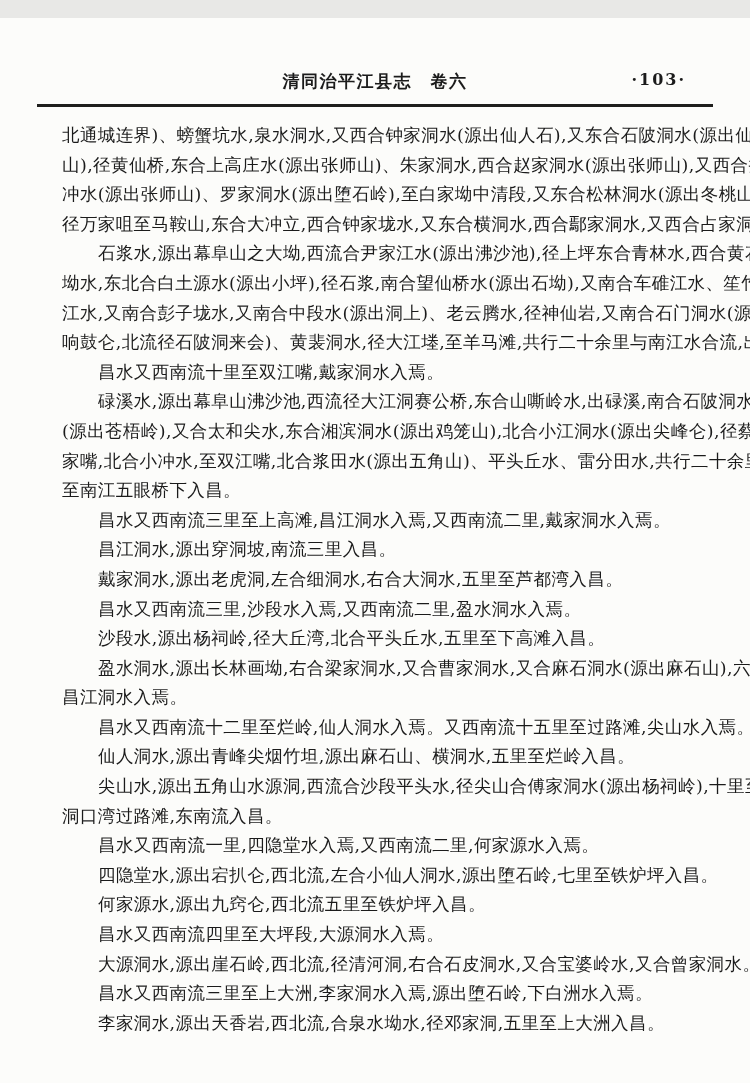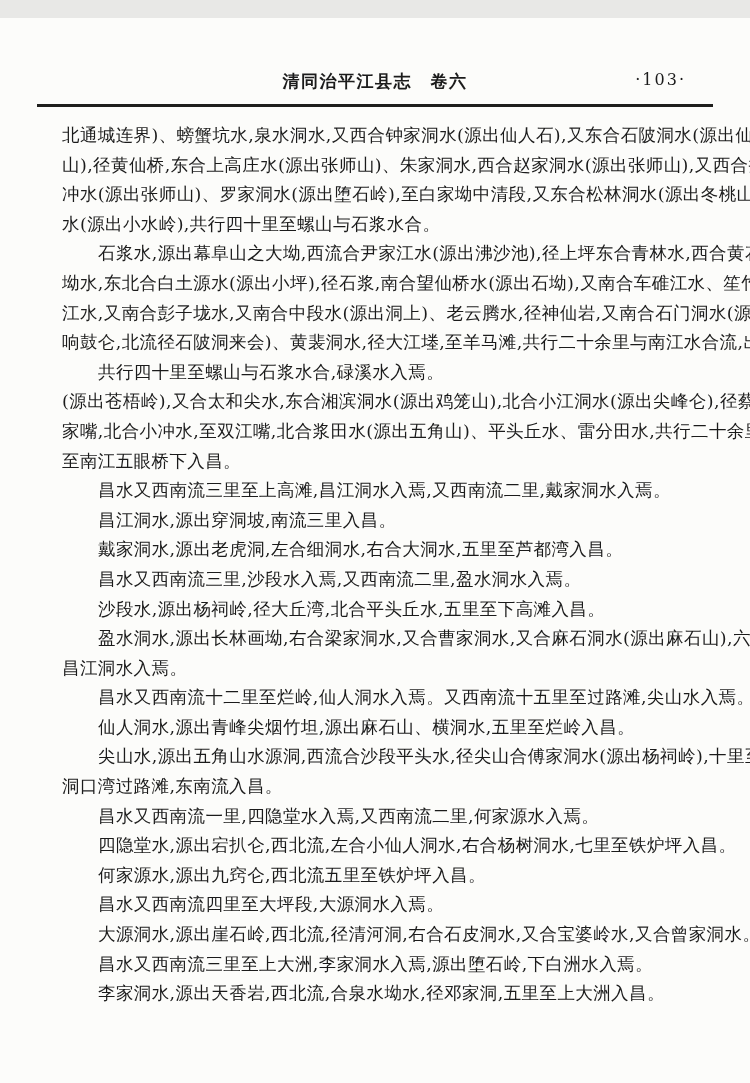--- a/index.html
+++ b/index.html
@@ -29,21 +29,21 @@
     font-size: 17px;
     font-weight: 600;
     letter-spacing: 1.5px;
     white-space: pre;
   }
   .page-number {
     position: absolute;
     right: 24px;
     top: 52px;
     font-size: 16px;
-    font-weight: 400;
+    font-weight: 700;
     letter-spacing: 2px;
   }
   .rule {
     height: 3px;
     background: #1e1e1c;
     margin: 6px 37px 0 37px;
   }
   .body-text {
     padding: 14px 56px 0 62px;
     font-size: 17.5px;
@@ -65,41 +65,42 @@
 <div class="page">
   <div class="header">
     <span class="header-title">清同治平江县志　卷六</span>
     <span class="page-number">·103·</span>
   </div>
   <div class="rule"></div>
   <div class="body-text">
       <div class="line">北通城连界)、螃蟹坑水,泉水洞水,又西合钟家洞水(源出仙人石),又东合石陂洞水(源出仙桃</div>
       <div class="line">山),径黄仙桥,东合上高庄水(源出张师山)、朱家洞水,西合赵家洞水(源出张师山),又西合井</div>
       <div class="line">冲水(源出张师山)、罗家洞水(源出堕石岭),至白家坳中清段,又东合松林洞水(源出冬桃山),</div>
-      <div class="line">水(源出小水岭),共行四十里至螺山与石浆水合。</div>
+      <div class="line">径万家咀至马鞍山,东合大冲立,西合钟家垅水,又东合横洞水,西合鄢家洞水,又西合占家洞</div>
       <div class="line indent">石浆水,源出幕阜山之大坳,西流合尹家江水(源出沸沙池),径上坪东合青林水,西合黄花</div>
       <div class="line">坳水,东北合白土源水(源出小坪),径石浆,南合望仙桥水(源出石坳),又南合车碓江水、笙竹</div>
       <div class="line">江水,又南合彭子垅水,又南合中段水(源出洞上)、老云腾水,径神仙岩,又南合石门洞水(源出</div>
       <div class="line">响鼓仑,北流径石陂洞来会)、黄裴洞水,径大江堘,至羊马滩,共行二十余里与南江水合流,出</div>
-      <div class="line indent">共行四十里至螺山与石浆水合,碌溪水入焉。</div>
+      <div class="line indent">昌水又西南流十里至双江嘴,戴家洞水入焉。</div>
+      <div class="line indent">碌溪水,源出幕阜山沸沙池,西流径大江洞赛公桥,东合山嘶岭水,出碌溪,南合石陂洞水</div>
       <div class="line">(源出苍梧岭),又合太和尖水,东合湘滨洞水(源出鸡笼山),北合小江洞水(源出尖峰仑),径蔡</div>
       <div class="line">家嘴,北合小冲水,至双江嘴,北合浆田水(源出五角山)、平头丘水、雷分田水,共行二十余里,</div>
       <div class="line">至南江五眼桥下入昌。</div>
       <div class="line indent">昌水又西南流三里至上高滩,昌江洞水入焉,又西南流二里,戴家洞水入焉。</div>
       <div class="line indent">昌江洞水,源出穿洞坡,南流三里入昌。</div>
       <div class="line indent">戴家洞水,源出老虎洞,左合细洞水,右合大洞水,五里至芦都湾入昌。</div>
       <div class="line indent">昌水又西南流三里,沙段水入焉,又西南流二里,盈水洞水入焉。</div>
       <div class="line indent">沙段水,源出杨祠岭,径大丘湾,北合平头丘水,五里至下高滩入昌。</div>
       <div class="line indent">盈水洞水,源出长林画坳,右合梁家洞水,又合曹家洞水,又合麻石洞水(源出麻石山),六</div>
       <div class="line">昌江洞水入焉。</div>
       <div class="line indent">昌水又西南流十二里至烂岭,仙人洞水入焉。又西南流十五里至过路滩,尖山水入焉。</div>
       <div class="line indent">仙人洞水,源出青峰尖烟竹坦,源出麻石山、横洞水,五里至烂岭入昌。</div>
       <div class="line indent">尖山水,源出五角山水源洞,西流合沙段平头水,径尖山合傅家洞水(源出杨祠岭),十里至</div>
       <div class="line">洞口湾过路滩,东南流入昌。</div>
       <div class="line indent">昌水又西南流一里,四隐堂水入焉,又西南流二里,何家源水入焉。</div>
-      <div class="line indent">四隐堂水,源出宕扒仑,西北流,左合小仙人洞水,右合杨树洞水,七里至铁炉坪入昌。</div>
+      <div class="line indent">四隐堂水,源出宕扒仑,西北流,左合小仙人洞水,源出堕石岭,七里至铁炉坪入昌。</div>
       <div class="line indent">何家源水,源出九窍仑,西北流五里至铁炉坪入昌。</div>
       <div class="line indent">昌水又西南流四里至大坪段,大源洞水入焉。</div>
       <div class="line indent">大源洞水,源出崖石岭,西北流,径清河洞,右合石皮洞水,又合宝婆岭水,又合曾家洞水。</div>
       <div class="line indent">昌水又西南流三里至上大洲,李家洞水入焉,源出堕石岭,下白洲水入焉。</div>
       <div class="line indent">李家洞水,源出天香岩,西北流,合泉水坳水,径邓家洞,五里至上大洲入昌。</div>
     </div>
 </div>
 
 </body></html>

